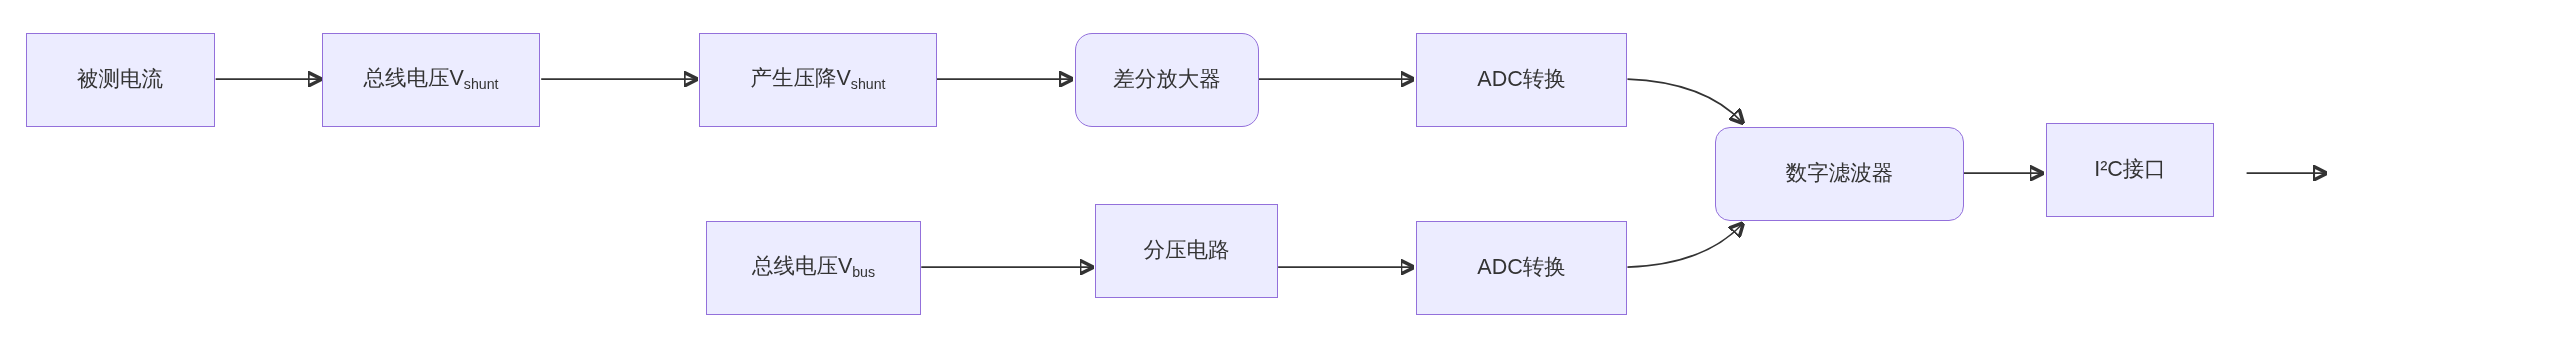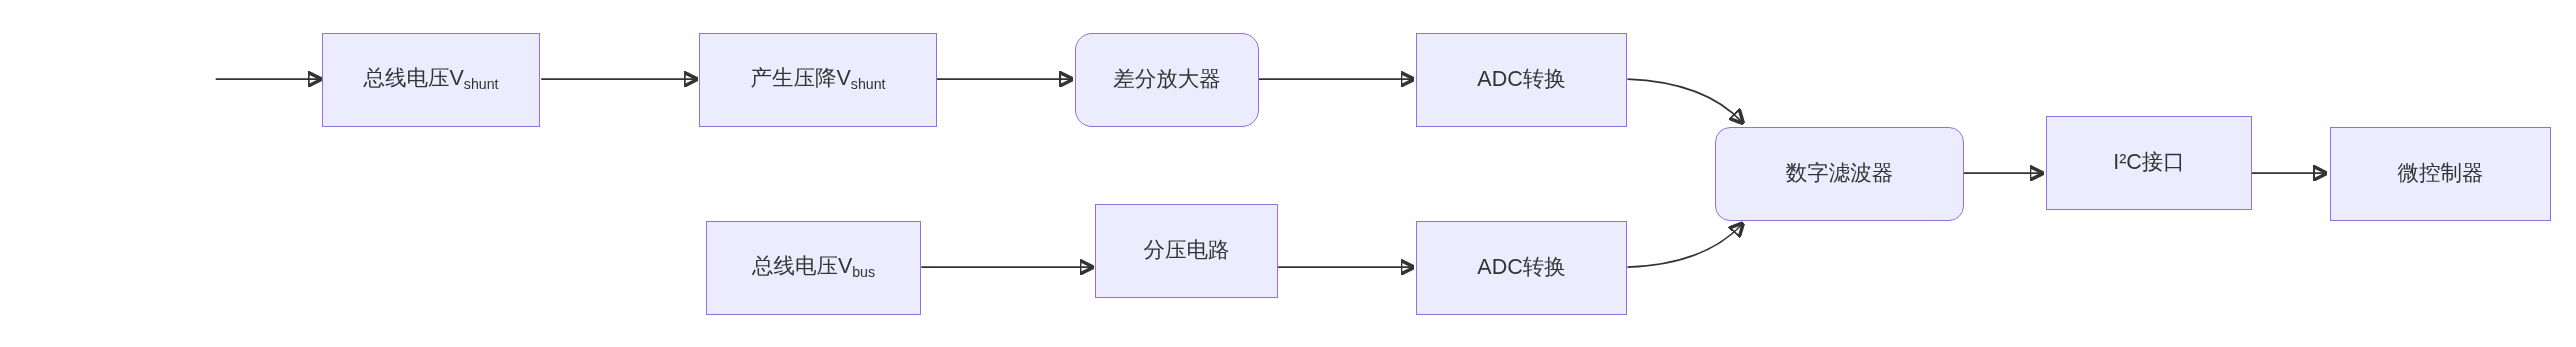--- a/index.html
+++ b/index.html
@@ -38,21 +38,21 @@
   .n-shunt-resistor   {left:322px; top:33px;  width:218px;}
   .n-shunt-voltage    {left:699px;top:33px;  width:238px;}
   .n-diff-amplifier   {left:1075px;top:33px;  width:184px;border-radius:17px;}
   .n-adc-current      {left:1416px;top:33px;  width:211px;}
   
   .n-bus-voltage      {left:706px;top:221px; width:215px;}
   .n-voltage-divider  {left:1095px;top:204px; width:183px;}
   .n-adc-voltage      {left:1416px;top:221px; width:211px;}
   
   .n-digital-filter   {left:1715px;top:127px; width:249px;border-radius:15px;}
-  .n-i2c-interface    {left:2046px;top:116px; width:206px;}
+  .n-i2c-interface    {left:2046px;top:123px; width:168px;}
   .n-microcontroller  {left:2330px;top:127px; width:221px;}
 </style>
 </head>
 <body>
 
 <div class="diagram">
 
   <svg class="edges" width="2576" height="347" viewBox="0 0 4434 598" xmlns="http://www.w3.org/2000/svg">
     <defs>
       <marker id="arrow" viewBox="0 0 12 12" refX="10.5" refY="6" markerWidth="8" markerHeight="9" orient="auto" markerUnits="strokeWidth">
@@ -64,20 +64,23 @@
     <line x1="1577" y1="136.5" x2="1844" y2="136.5" marker-end="url(#arrow)"></line>
     <line x1="2167" y1="136.5" x2="2432" y2="136.5" marker-end="url(#arrow)"></line>
     <path d="M 2802 136.5 C 2896 140 2958 166 3000 211" marker-end="url(#arrow)"></path>
     <line x1="1585" y1="460.5" x2="1879" y2="460.5" marker-end="url(#arrow)"></line>
     <line x1="2200" y1="460.5" x2="2432" y2="460.5" marker-end="url(#arrow)"></line>
     <path d="M 2802 460.5 C 2896 457 2958 431 3000 386" marker-end="url(#arrow)"></path>
     <line x1="3380" y1="298.5" x2="3516" y2="298.5" marker-end="url(#arrow)"></line>
     <line x1="3869" y1="298.5" x2="4005" y2="298.5" marker-end="url(#arrow)"></line>
   </svg>
 
+  <div class="node n-measured-current">
+    <span>被测电流</span>
+  </div>
 
   <div class="node n-shunt-resistor">
     <span><span>总线电压V</span><sub>shunt</sub></span>
   </div>
 
   <div class="node n-shunt-voltage">
     <span><span>产生压降V</span><sub>shunt</sub></span>
   </div>
 
   <div class="node n-diff-amplifier">
@@ -101,18 +104,15 @@
   </div>
 
   <div class="node n-digital-filter">
     <span>数字滤波器</span>
   </div>
 
   <div class="node n-i2c-interface">
     <span>I²C接口</span>
   </div>
 
-  <div class="node n-microcontroller">
-    <span>微控制器</span>
-  </div>
 
 </div>
 
 
 </body></html>

